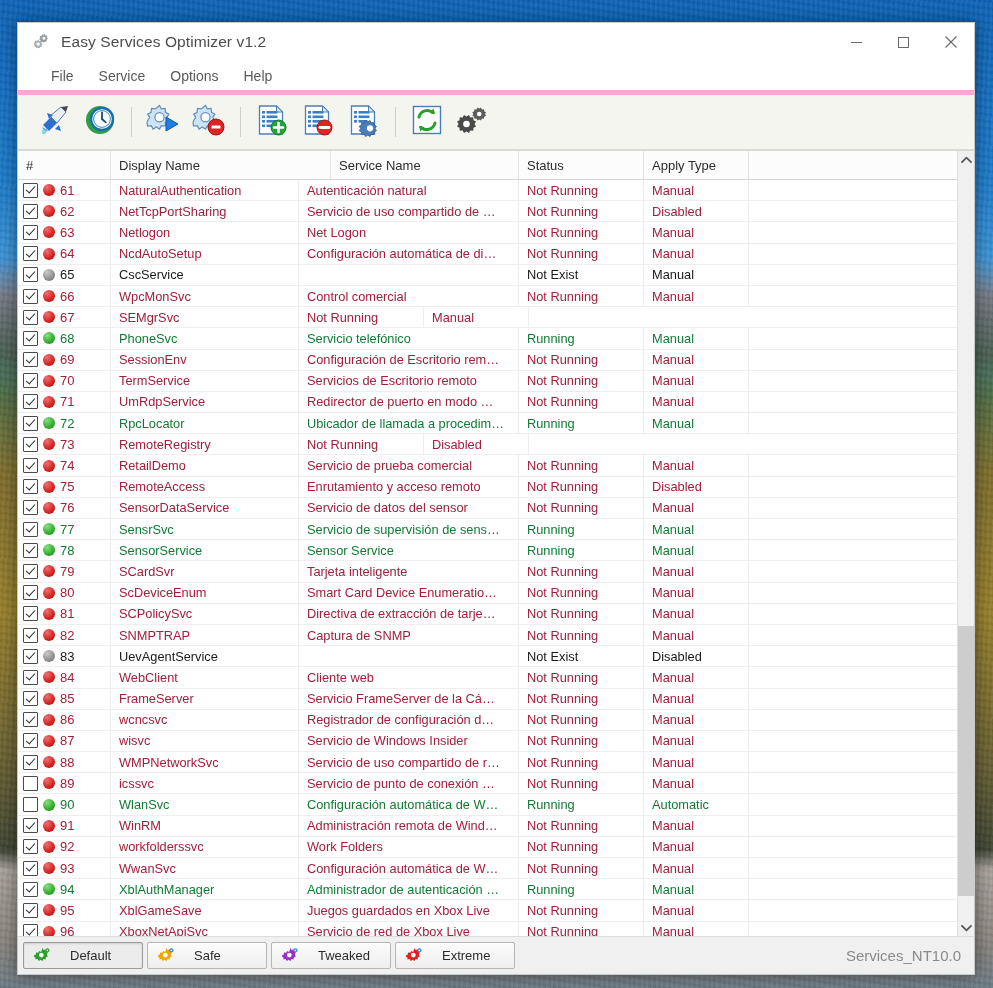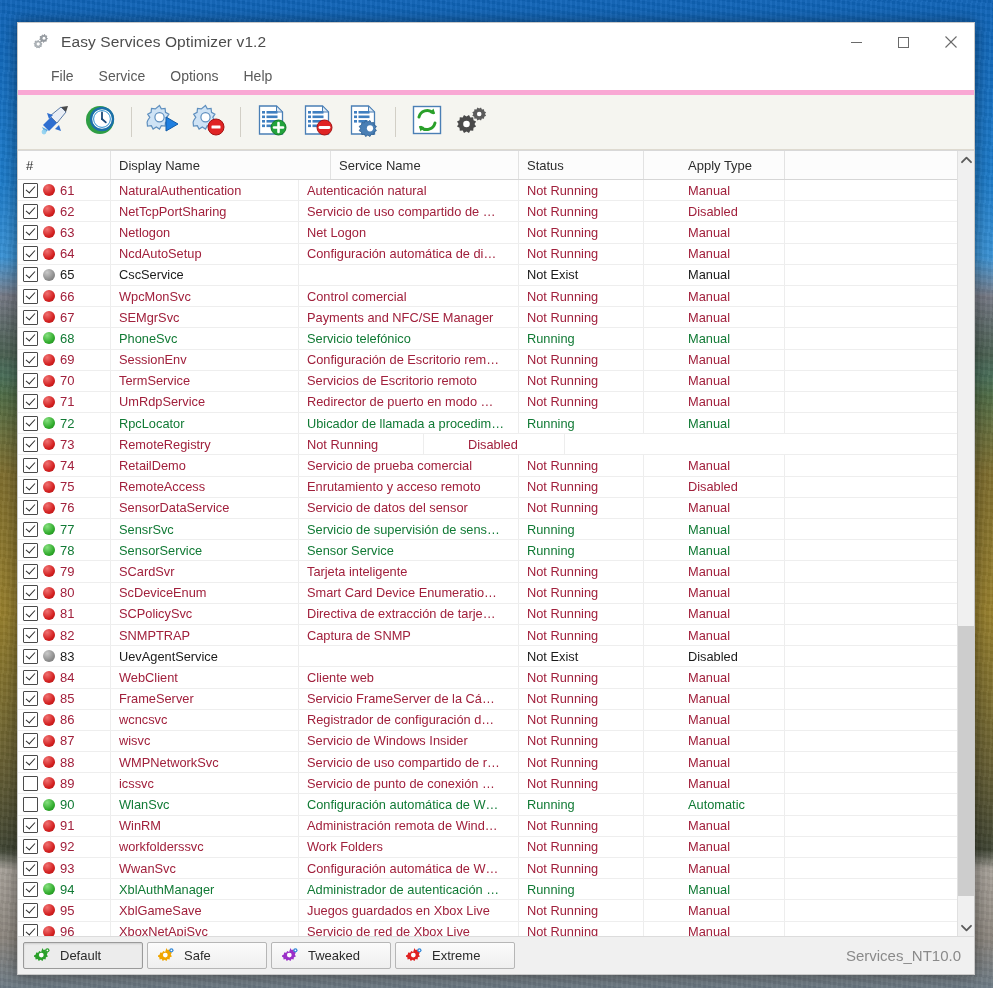--- a/index.html
+++ b/index.html
@@ -141,21 +141,21 @@
     display: flex; align-items: center;
     padding-left: 8px;
     border-right: 1px solid #e2e2e2;
     box-sizing: border-box;
     white-space: nowrap; overflow: hidden;
   }
   .c-num   { width: 93px; }
   .c-svc   { width: 188px; }
   .c-disp  { width: 220px; }
   .c-stat  { width: 125px; }
-  .c-apply { width: 105px; margin-left: 36px; }
+  .c-apply { width: 105px; }
   .c-pad   { flex: 1 1 auto; border-right: none; }
 
   .tbody {
     flex: 1 1 auto;
     overflow: hidden;
     position: relative;
   }
   .row {
     display: flex;
     height: 21.2px;
@@ -234,21 +234,21 @@
     position: relative;
   }
   .preset-btn {
     height: 27px;
     min-width: 120px;
     margin-right: 4px;
     background: linear-gradient(to bottom, #fbfbfb, #efefef);
     border: 1px solid #b6b6b6;
     border-radius: 2px;
     display: flex; align-items: center;
-    padding: 0 10px; gap: 9px;
+    padding: 0 10px; gap: 19px;
     font-size: 13px; color: #2b2b2b;
     box-sizing: border-box;
   }
   .preset-btn.active {
     background: #ececec;
     border-color: #9a9a9a;
     box-shadow: inset 0 1px 2px rgba(0,0,0,0.13);
   }
   .status-right {
     margin-left: auto; margin-right: 8px;
@@ -533,21 +533,20 @@
           <div class="cell c-apply t-red">Manual</div>
           <div class="cell c-pad t-red"></div>
         </div>
         <div class="row">
           <div class="cell c-num">
             <span class="chk on"></span>
             <span class="dot red"></span>
             <span class="rownum t-red">67</span>
           </div>
           <div class="cell c-svc t-red">SEMgrSvc</div>
-          <div class="cell c-disp t-red">Payments and NFC/SE Manager</div>
           <div class="cell c-stat t-red">Not Running</div>
           <div class="cell c-apply t-red">Manual</div>
           <div class="cell c-pad t-red"></div>
         </div>
         <div class="row">
           <div class="cell c-num">
             <span class="chk on"></span>
             <span class="dot green"></span>
             <span class="rownum t-green">68</span>
           </div>

